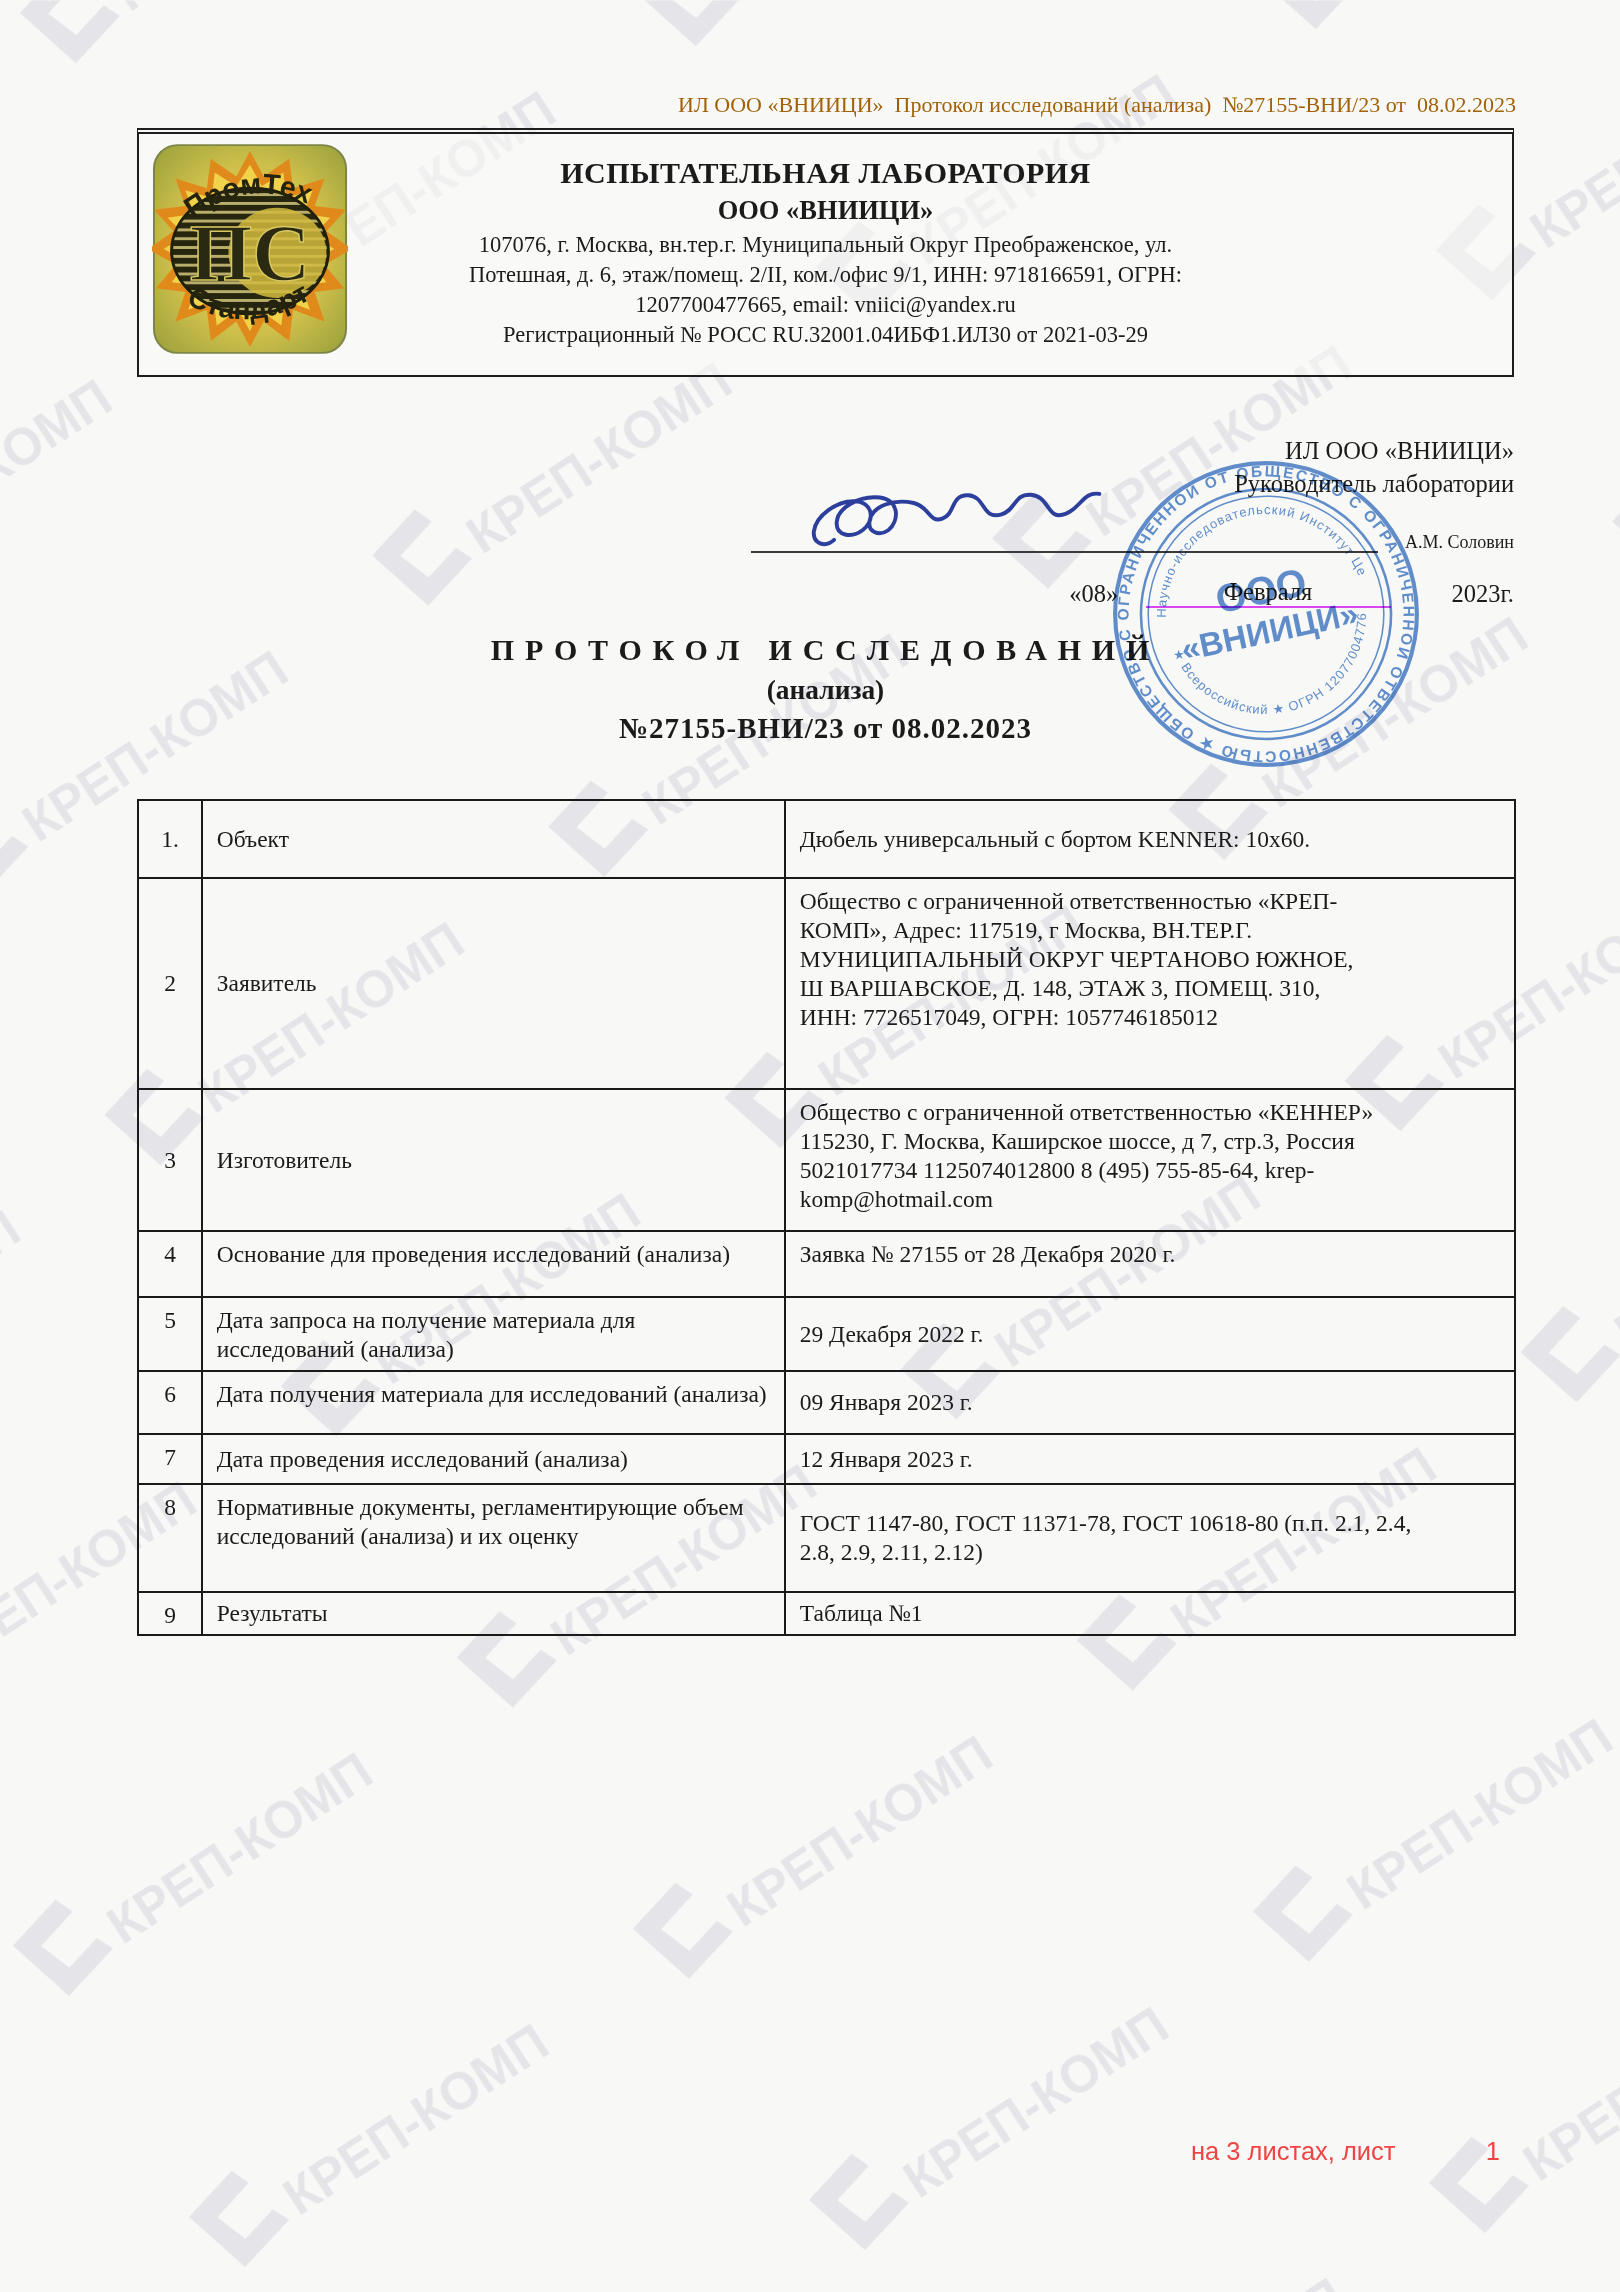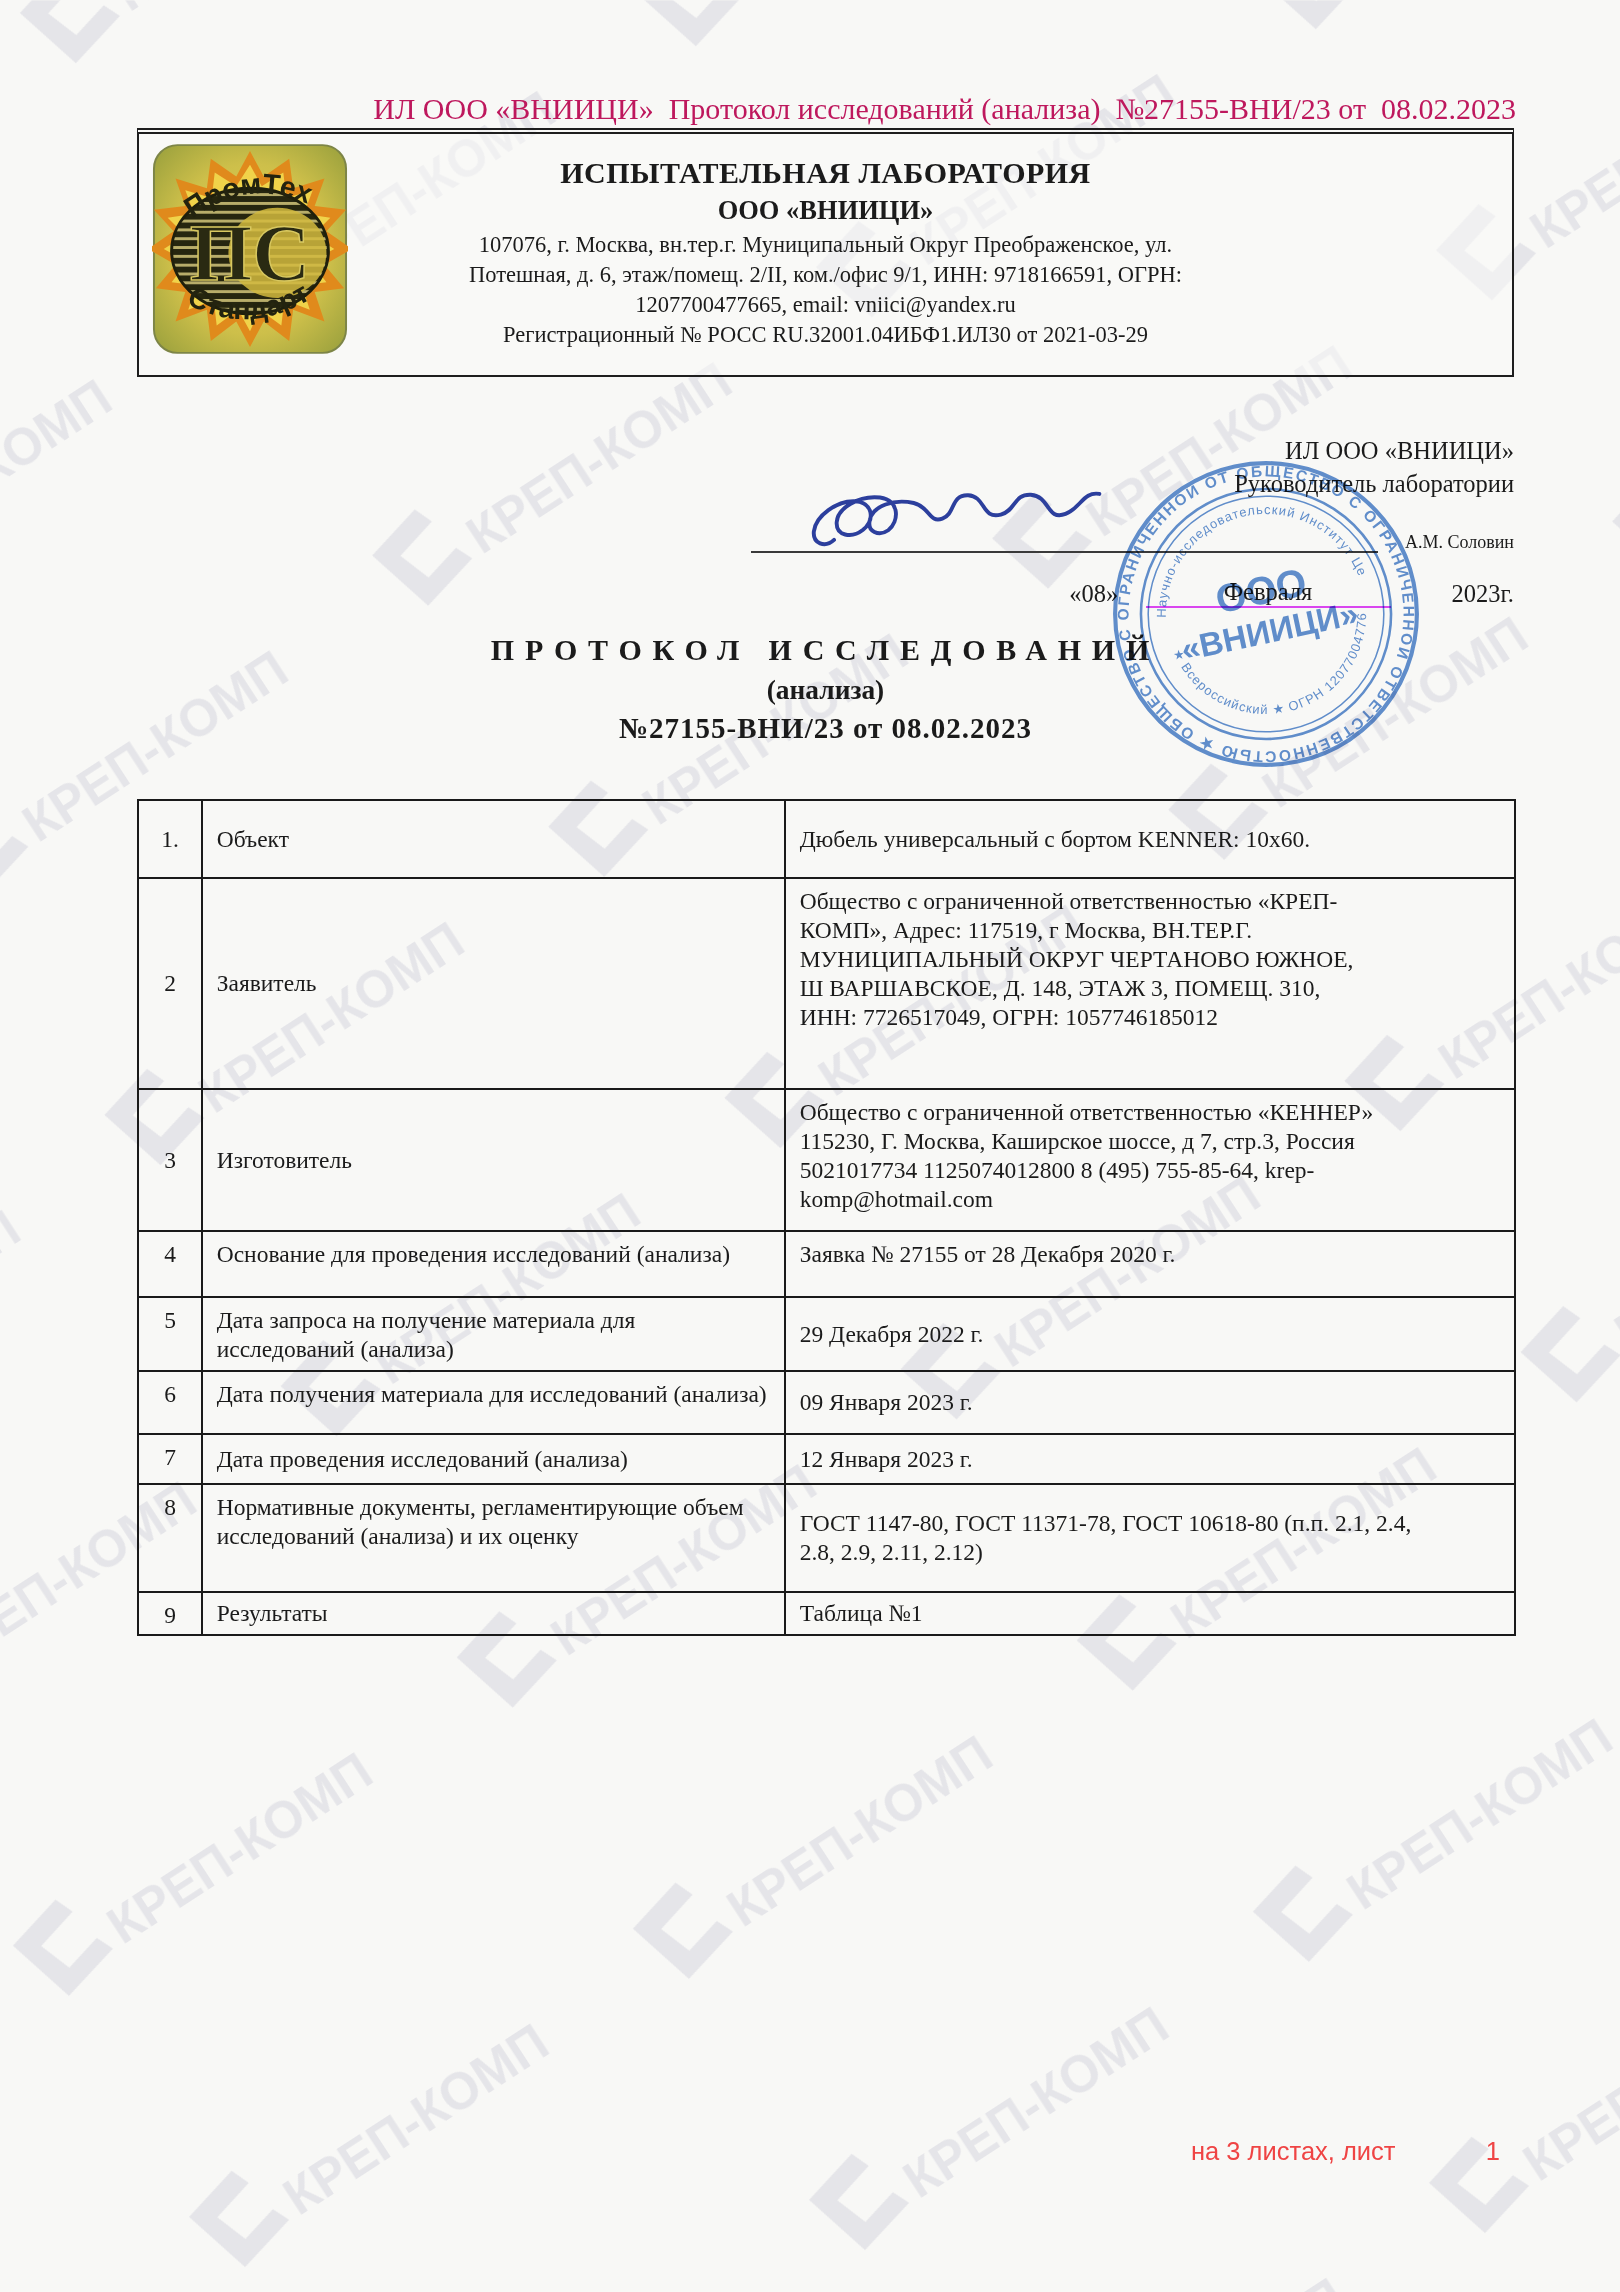--- a/index.html
+++ b/index.html
@@ -6,21 +6,21 @@
   body{
     width:1620px;height:2293px;position:relative;overflow:hidden;
     background:#f8f8f6;color:#1b1b1b;
     font-family:"Liberation Serif", serif;
   }
   
   #wm-svg{position:absolute;inset:0;z-index:0;}
   
   .running-header{
     position:absolute;top:92px;right:104px;z-index:2;
-    font-size:30px;white-space:pre;color:#be185d;
+    font-size:22px;white-space:pre;color:#a16207;
   }
   
   .header-box{
     position:absolute;left:137px;top:128px;width:1377px;height:249px;z-index:2;
     border:2.9px solid #1e1e1e;border-top:6.9px double #1e1e1e;box-sizing:border-box;
     background:rgba(250,250,248,.55);
   }
   .logo-wrap{position:absolute;left:12.7px;top:8.8px;width:196px;height:212px;}
   .lab-text{
     position:absolute;left:0;top:0;width:100%;height:100%;

